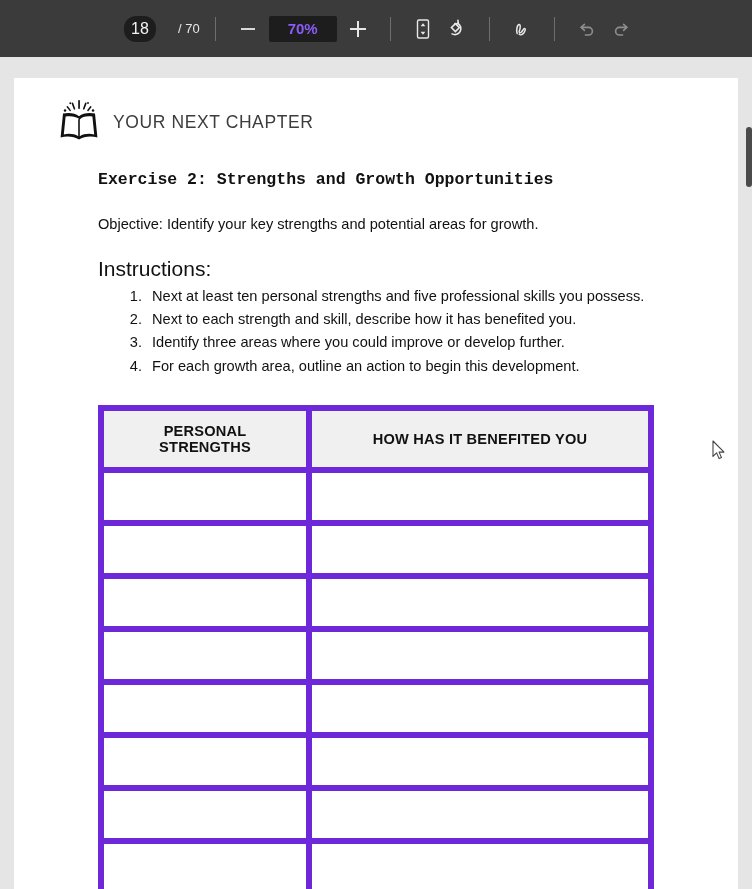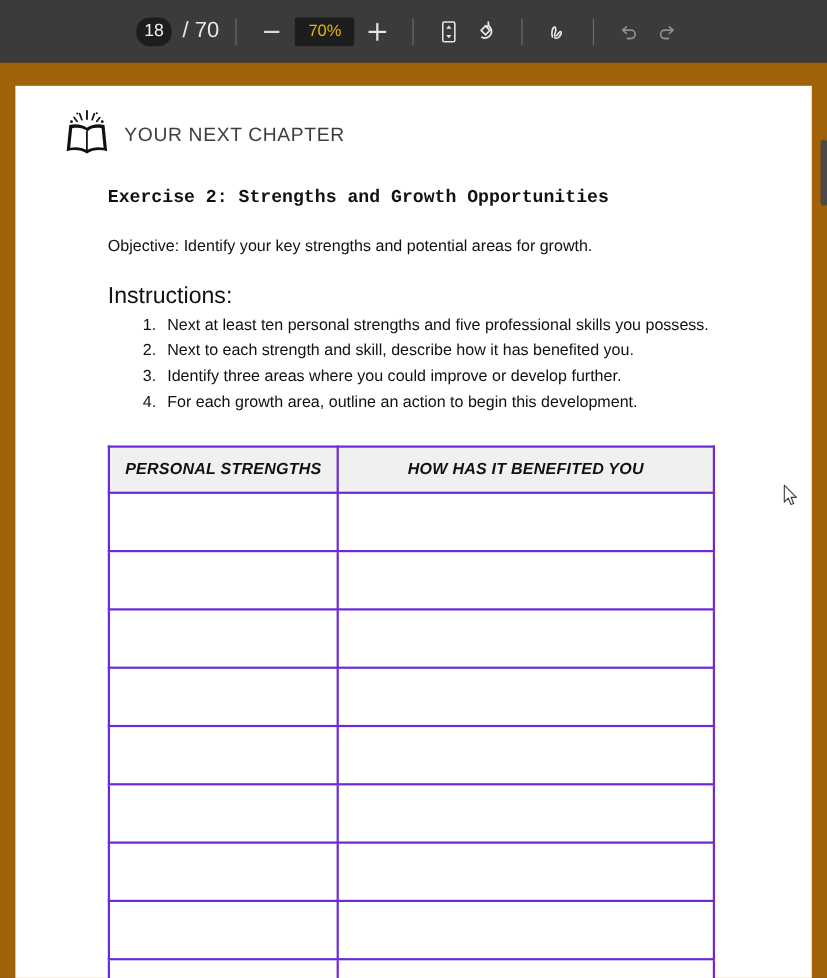--- a/index.html
+++ b/index.html
@@ -24,44 +24,45 @@
   .pagebox {
     background: #1d1d1d;
     color: #f2f2f2;
     font-size: 16px;
     width: 32px; height: 26px;
     display: flex; align-items: center; justify-content: center;
     border: none; border-radius: 12px;
     font-family: "Liberation Sans", sans-serif;
   }
   .pagetotal {
-    color: #e6e6e6; font-size: 20px;
-    margin-left: 10px; white-space: nowrap;
+    color: #e6e6e6; font-size: 13px;
+    margin-left: 22px; white-space: nowrap;
   }
   .sep {
     width: 1px; height: 24px;
     background: #6e6e6e;
     margin: 0 15px;
   }
   .tbtn {
     width: 34px; height: 30px;
     display: flex; align-items: center; justify-content: center;
     color: #e8e8e8;
     cursor: pointer;
     background: none; border: none;
   }
   .tbtn.dim { color: #8e8e8e; }
   .zoombox {
     background: #1d1d1d;
-    color: #eab308;
+    color: #8b5cf6;
     font-size: 15px;
-    width: 54px; height: 26px;
+    width: 68px; height: 26px;
     display: flex; align-items: center; justify-content: center;
     border-radius: 2px;
     margin: 0 4px;
+    font-weight: bold;
   }
   .minus {
     width: 34px; height: 30px;
     display: flex; align-items: center; justify-content: center;
     cursor: pointer;
   }
   .minus::before {
     content: ""; display: block;
     width: 14px; height: 2px; background: #d8d8d8;
   }
@@ -69,21 +70,21 @@
   .plus::before, .plus::after {
     content: ""; position: absolute; background: #e6e6e6;
   }
   .plus::before { width: 16px; height: 2px; left: 9px; top: 14px; }
   .plus::after  { height: 16px; width: 2px; top: 7px; left: 16px; }
 
   
   #viewer {
     position: absolute; top: 57px; left: 0;
     width: 752px; height: 832px;
-    background: #a16207;
+    background: #e5e5e5;
   }
   #page {
     position: absolute;
     left: 14px; top: 21px;
     width: 724px; height: 811px;
     background: #ffffff;
   }
   #scrollbar {
     position: absolute;
     right: 0px; top: 70px;
@@ -127,23 +128,22 @@
   ol.instr li { margin-top: 5px; padding-left: 6px; line-height: 1.25; }
 
   
   table.grid {
     margin-top: 30px;
     border-collapse: collapse;
     width: 550px;
     table-layout: fixed;
   }
   table.grid th, table.grid td {
-    border: 2px solid #6d28d9;
+    border: 6px solid #6d28d9;
     padding: 12px;
-    font-style: italic;
   }
   table.grid th {
     background: #f0f0f0;
     height: 37px;
     font-size: 14.6px;
     font-weight: bold;
     letter-spacing: 0.2px;
     color: #111;
     text-align: center;
   }

